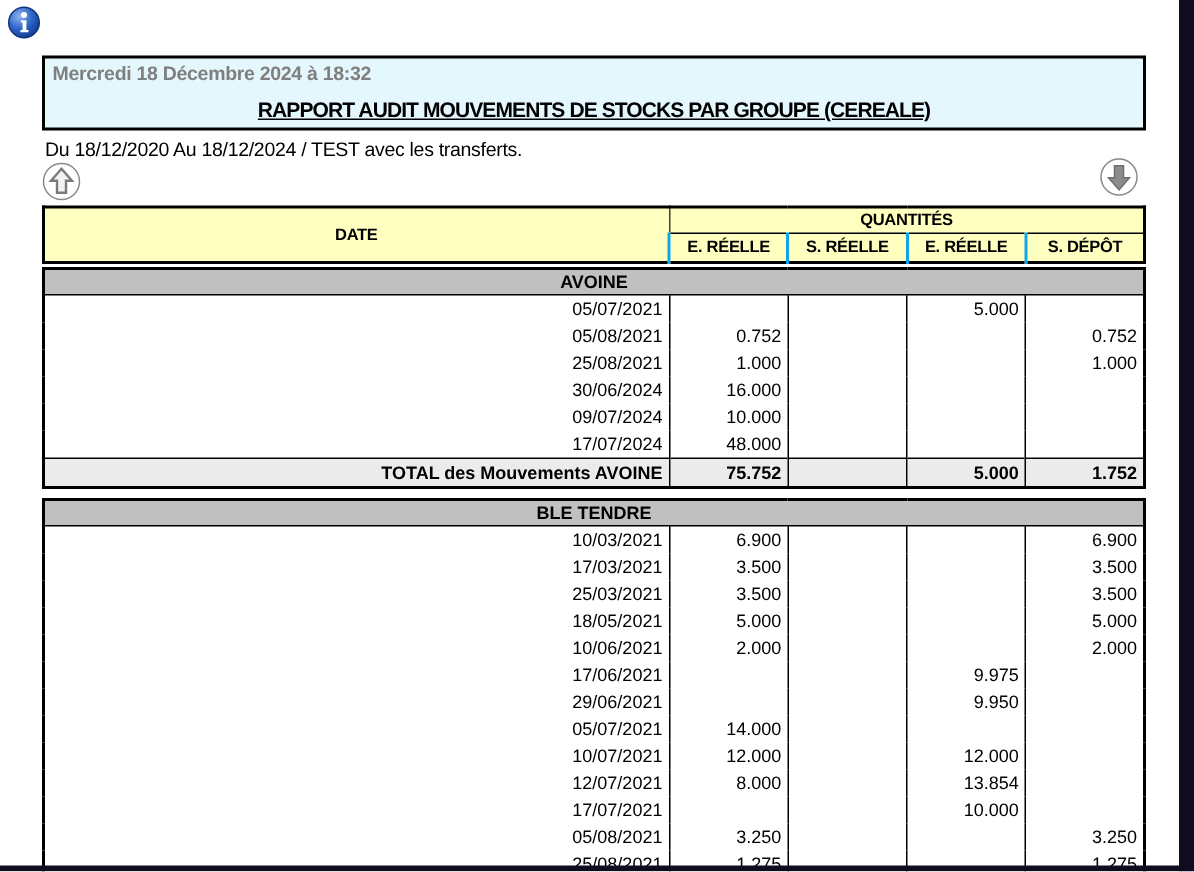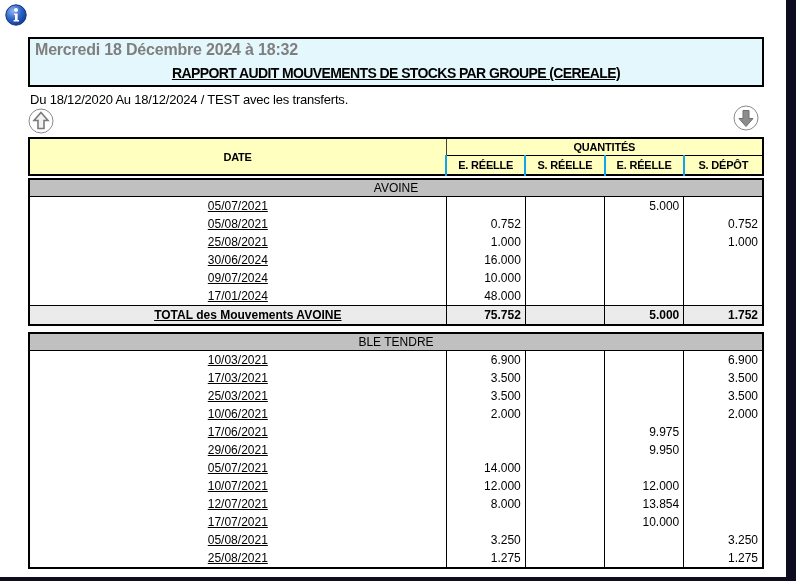--- a/index.html
+++ b/index.html
@@ -10,21 +10,21 @@
   
   .edge-right{right:0;top:0;width:10px;height:581px;background:#0d0d1f;}
   .edge-bottom{left:0;bottom:0;width:796px;height:4px;background:#0d0d1f;}
 
   
   .info-btn{left:5px;top:4px;width:22px;height:22px;cursor:pointer;}
 
   
   .header-box{left:28px;top:37px;width:736px;height:50px;box-sizing:border-box;
               border:2px solid #000;background:#e4f7fd;}
-  .datetime{position:absolute;left:5px;top:2px;font-size:16px;font-weight:bold;color:#7f7f7f;letter-spacing:-0.2px;}
+  .datetime{position:absolute;left:5px;top:2px;font-size:13px;font-weight:bold;color:#7f7f7f;letter-spacing:-0.2px;}
   .title{position:absolute;left:0;bottom:4px;width:100%;text-align:center;font-size:14px;
          font-weight:bold;letter-spacing:-0.6px;text-decoration:underline;white-space:nowrap;}
 
   .subtitle{left:30px;top:92px;font-size:13px;letter-spacing:-0.2px;}
 
   .scroll-btn{width:26px;height:26px;cursor:pointer;}
   .up-btn{left:28px;top:108px;}
   .down-btn{left:733px;top:105px;}
 
   
@@ -39,23 +39,23 @@
                  font-size:11px;letter-spacing:-0.2px;padding:0;}
   .head-table .date-h{height:35px;}
   .head-table .q-h{height:16px;border-left:1px solid #404040;border-bottom:1px solid #000;}
   .head-table .sub-h{height:18px;border-left:2px solid #0ea5e9;}
 
   
   .sections{position:absolute;left:28px;top:178px;width:736px;}
   .section-table{margin-bottom:6px;}
   .section-table td{padding:0 4px;font-size:12px;height:18px;overflow:hidden;white-space:nowrap;}
   .section-table .sec-head{background:#c0c0c0;}
-  .section-table .sec-head td{font-weight:normal;text-align:center;height:16px;
+  .section-table .sec-head td{font-weight:bold;text-align:center;height:16px;
                               border-bottom:1px solid #000;font-size:12px;}
-  .section-table td.date{text-align:center;text-decoration:underline;}
+  .section-table td.date{text-align:right;}
   .section-table td.num{text-align:right;border-left:1px solid #000;}
   .section-table tr.total-row td{background:#ebebeb;font-weight:bold;border-top:1px solid #000;padding-left:24px;}
 </style>
 </head>
 <body>
 
 <div id="app">
 
   <div class="abs info-btn">
     <svg width="22" height="22" viewBox="0 0 22 22">
@@ -156,21 +156,21 @@
             <td class="num"></td>
           </tr>
           <tr>
             <td class="date">09/07/2024</td>
             <td class="num">10.000</td>
             <td class="num"></td>
             <td class="num"></td>
             <td class="num"></td>
           </tr>
           <tr>
-            <td class="date">17/01/2024</td>
+            <td class="date">17/07/2024</td>
             <td class="num">48.000</td>
             <td class="num"></td>
             <td class="num"></td>
             <td class="num"></td>
           </tr>
           <tr class="total-row">
             <td class="date">TOTAL des Mouvements AVOINE</td>
             <td class="num">75.752</td>
             <td class="num"></td>
             <td class="num">5.000</td>
@@ -205,20 +205,27 @@
             <td class="num">3.500</td>
           </tr>
           <tr>
             <td class="date">25/03/2021</td>
             <td class="num">3.500</td>
             <td class="num"></td>
             <td class="num"></td>
             <td class="num">3.500</td>
           </tr>
           <tr>
+            <td class="date">18/05/2021</td>
+            <td class="num">5.000</td>
+            <td class="num"></td>
+            <td class="num"></td>
+            <td class="num">5.000</td>
+          </tr>
+          <tr>
             <td class="date">10/06/2021</td>
             <td class="num">2.000</td>
             <td class="num"></td>
             <td class="num"></td>
             <td class="num">2.000</td>
           </tr>
           <tr>
             <td class="date">17/06/2021</td>
             <td class="num"></td>
             <td class="num"></td>

